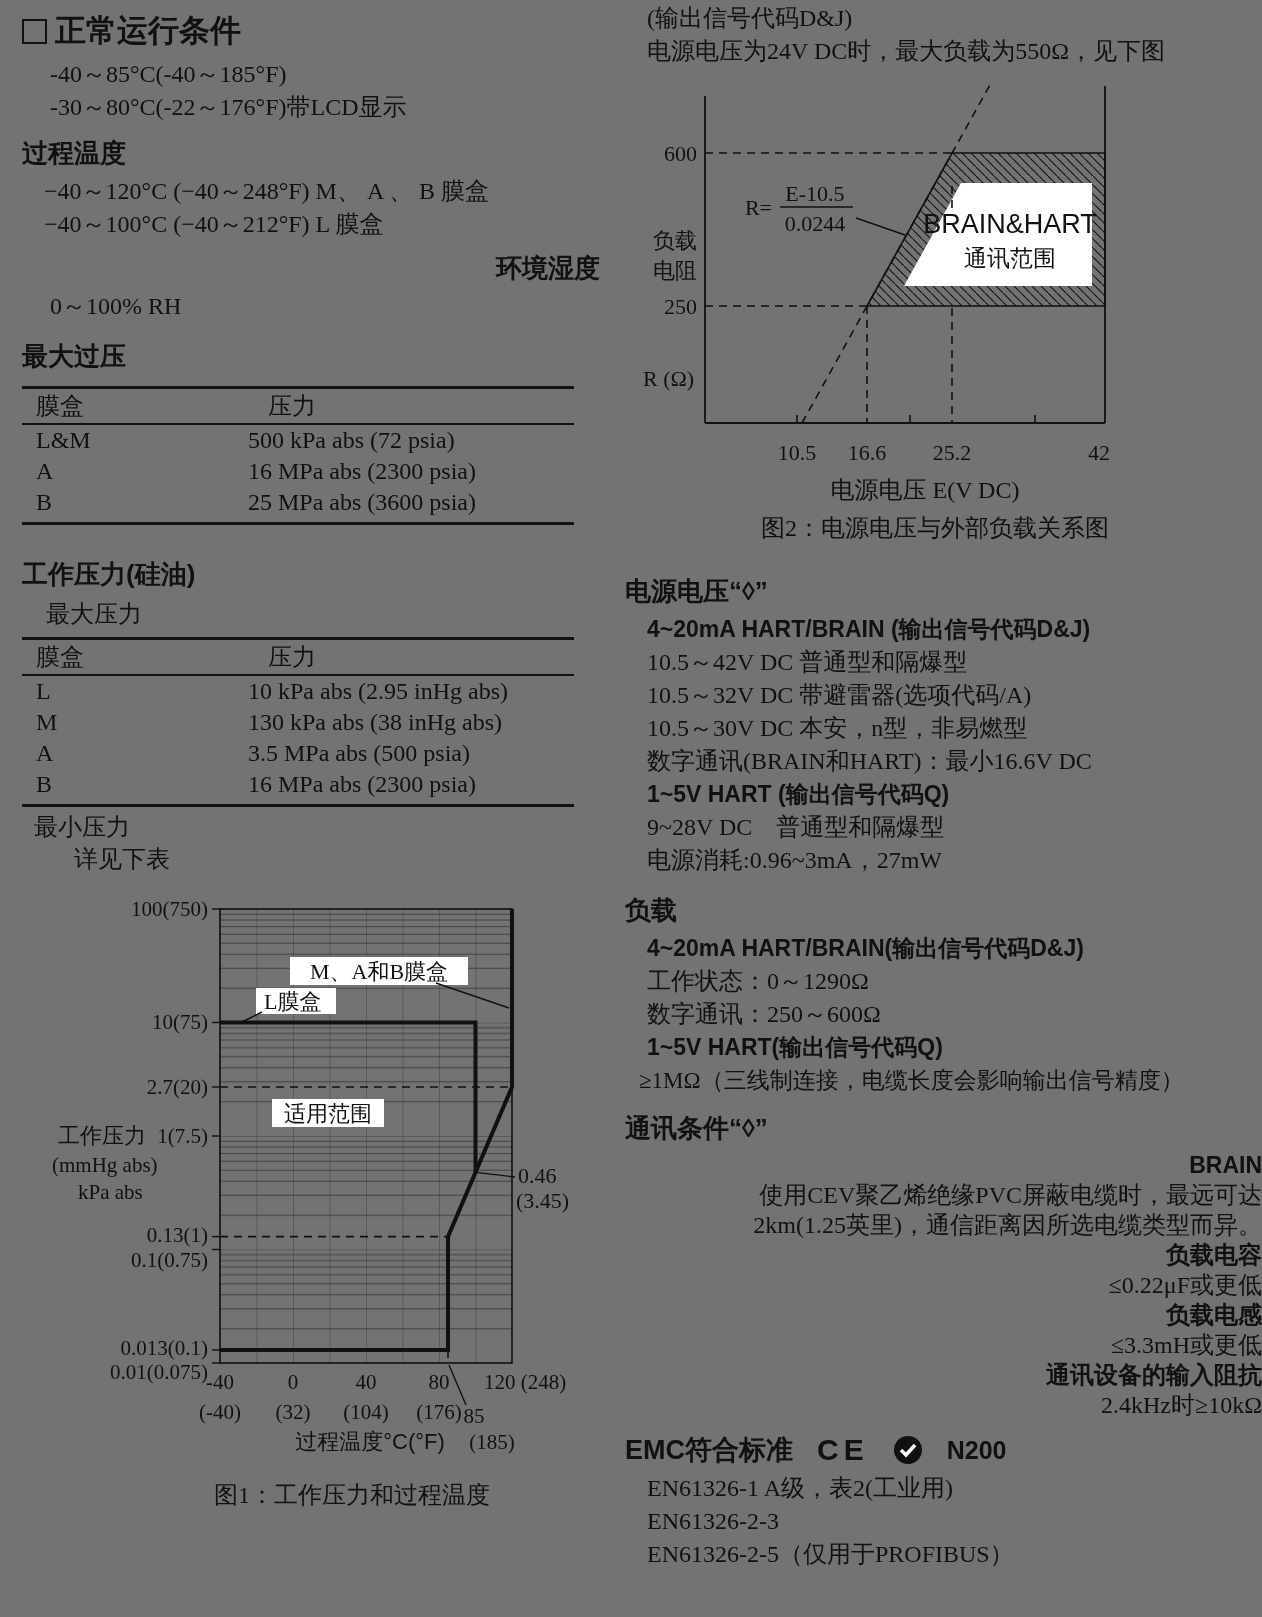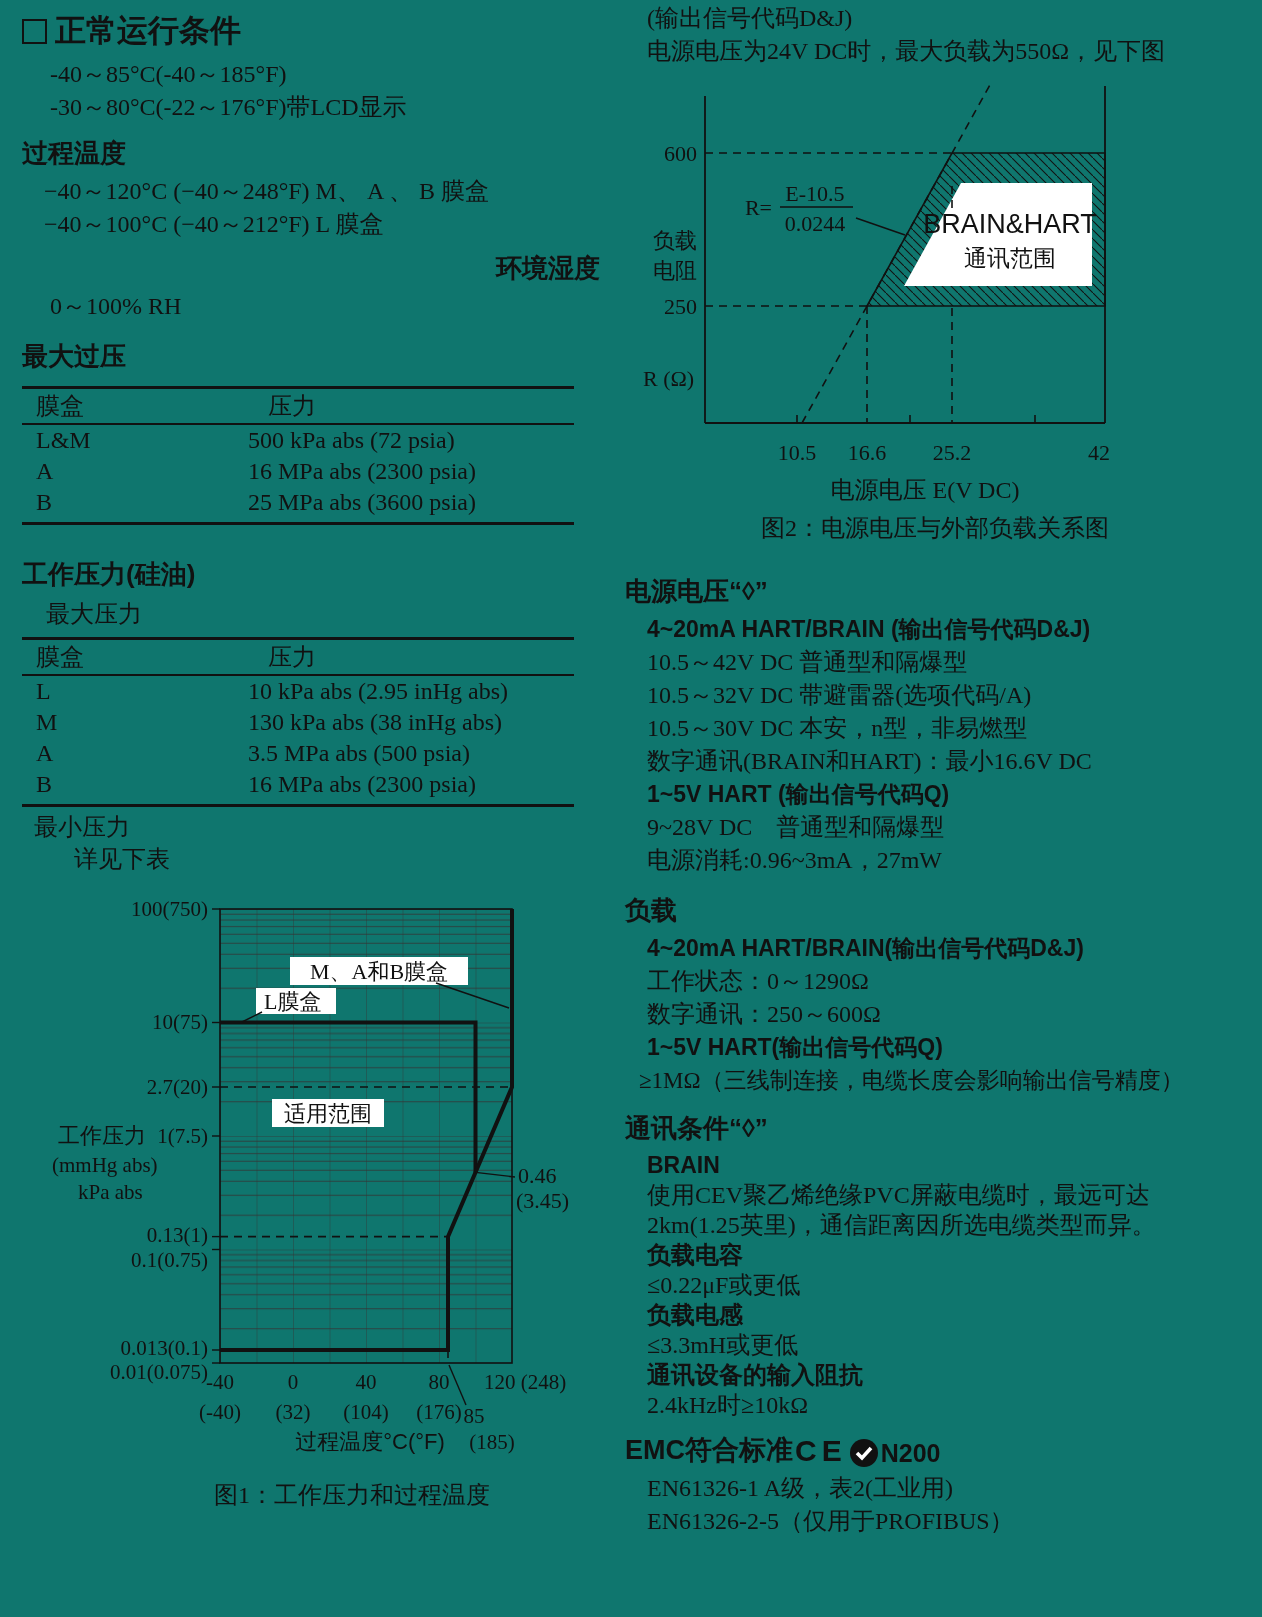--- a/index.html
+++ b/index.html
@@ -1,16 +1,16 @@
 <!DOCTYPE html>
 <html><head>
 <meta charset="utf-8">
 <style>
   html,body{margin:0;padding:0;background:#fff;}
-  #page{position:relative;width:1262px;height:1617px;background:#0f766e;color:#111;overflow:hidden;}
+  #page{position:relative;width:1262px;height:1617px;background:#737373;color:#111;overflow:hidden;}
   .col{position:absolute;top:0;}
   #leftcol{left:22px;width:578px;}
   #rightcol{left:625px;width:637px;}
   .h1{font-family:"Liberation Sans",sans-serif;font-weight:bold;font-size:31px;display:flex;align-items:center;gap:8px;}
   .sq{display:inline-block;width:21px;height:21px;border:2.5px solid #111;}
   .h2{font-family:"Liberation Sans",sans-serif;font-weight:bold;font-size:26px;}
   .h3{font-family:"Liberation Sans",sans-serif;font-weight:bold;font-size:24px;}
   .ln{font-family:"Liberation Serif",serif;font-size:24px;line-height:33px;}
   .g{font-family:"Liberation Sans",sans-serif;font-weight:bold;font-size:23px;line-height:33px;}
   .ind1{padding-left:28px;}
@@ -26,21 +26,21 @@
   .tick{font-family:"Liberation Serif",serif;font-size:21px;}
   .tick2{font-family:"Liberation Serif",serif;font-size:22px;}
   .axttl{font-family:"Liberation Sans",sans-serif;font-size:22px;}
   .cap{font-family:"Liberation Serif",serif;font-size:24px;}
   .plotlabel{font-family:"Liberation Serif",serif;font-size:22px;}
   .regionA{font-family:"Liberation Sans",sans-serif;font-size:27px;}
   .regionB{font-family:"Liberation Sans",sans-serif;font-size:23px;}
   .dash{stroke:#111;stroke-width:1.6;stroke-dasharray:8 6;fill:none;}
   .thick{stroke:#111;stroke-width:4;fill:none;}
   .thin{stroke:#111;stroke-width:1.4;fill:none;}
-  .emcrow{display:flex;align-items:flex-end;gap:2px;}
+  .emcrow{display:flex;align-items:center;gap:24px;}
   .ce{font-family:"Liberation Sans",sans-serif;font-weight:bold;font-size:30px;letter-spacing:5px;}
   .n200{font-family:"Liberation Sans",sans-serif;font-weight:bold;font-size:25px;}
 </style>
 </head>
 <body>
 
 <div id="page">
 
   <div id="leftcol" class="col">
     <div class="h1" style="margin-top:10px;">
@@ -274,21 +274,21 @@
     <div class="h2" style="margin-top:16px;">负载</div>
     <div style="margin-top:4px;">
       <div class="g ind2">4~20mA HART/BRAIN(输出信号代码D&amp;J)</div>
       <div class="ln ind2">工作状态：0～1290Ω</div>
       <div class="ln ind2">数字通讯：250～600Ω</div>
       <div class="g ind2">1~5V HART(输出信号代码Q)</div>
       <div class="ln" style="padding-left:14px;font-size:23px;">≥1MΩ（三线制连接，电缆长度会影响输出信号精度）</div>
     </div>
 
     <div class="h2" style="margin-top:14px;">通讯条件“◊”</div>
-    <div style="margin-top:4px;line-height:30px;">
+    <div style="margin-top:4px;line-height:30px;text-align:right;">
       <div class="g ind2" style="line-height:30px;">BRAIN</div>
       <div class="ln ind2" style="line-height:30px;">使用CEV聚乙烯绝缘PVC屏蔽电缆时，最远可达</div>
       <div class="ln ind2" style="line-height:30px;">2km(1.25英里)，通信距离因所选电缆类型而异。</div>
       <div class="h3 ind2" style="line-height:30px;">负载电容</div>
       <div class="ln ind2" style="line-height:30px;">≤0.22μF或更低</div>
       <div class="h3 ind2" style="line-height:30px;">负载电感</div>
       <div class="ln ind2" style="line-height:30px;">≤3.3mH或更低</div>
       <div class="h3 ind2" style="line-height:30px;">通讯设备的输入阻抗</div>
       <div class="ln ind2" style="line-height:30px;">2.4kHz时≥10kΩ</div>
     </div>
@@ -297,16 +297,17 @@
       <span class="h2" style="font-size:27px;">EMC符合标准</span>
       <span class="ce">CE</span>
       <svg width="30" height="30" viewBox="0 0 30 30">
         <circle cx="15" cy="15" r="14" fill="#111"></circle>
         <path d="M8,15 l5,5 l9,-10" stroke="#fff" stroke-width="3.6" fill="none"></path>
       </svg>
       <span class="n200">N200</span>
     </div>
     <div style="margin-top:4px;">
       <div class="ln ind2">EN61326-1 A级，表2(工业用)</div>
+      <div class="ln ind2">EN61326-2-3</div>
       <div class="ln ind2">EN61326-2-5（仅用于PROFIBUS）</div>
     </div>
   </div>
 </div>
 
 </body></html>

